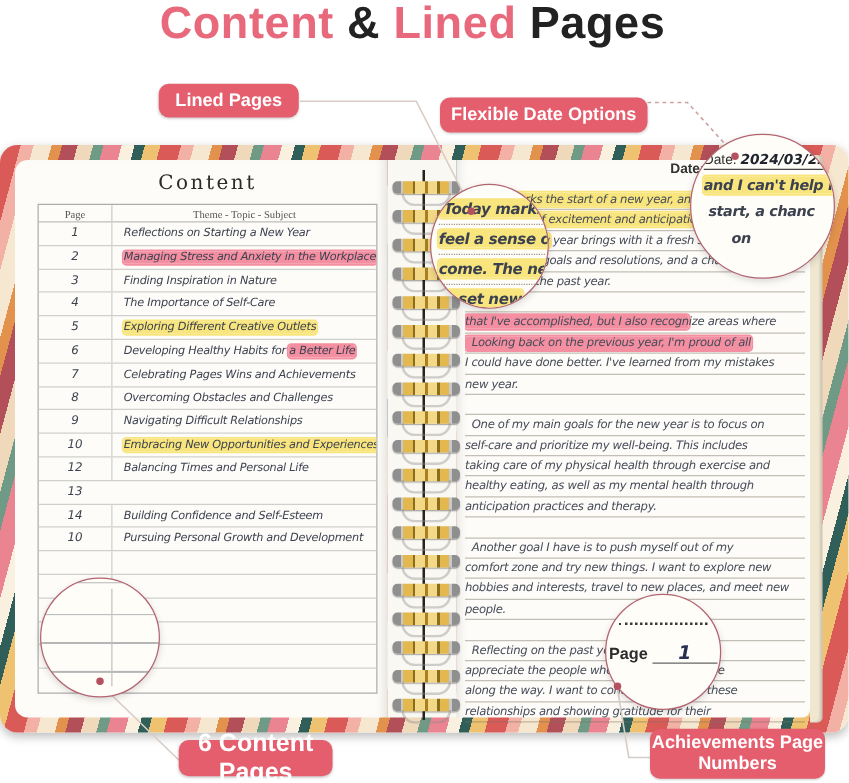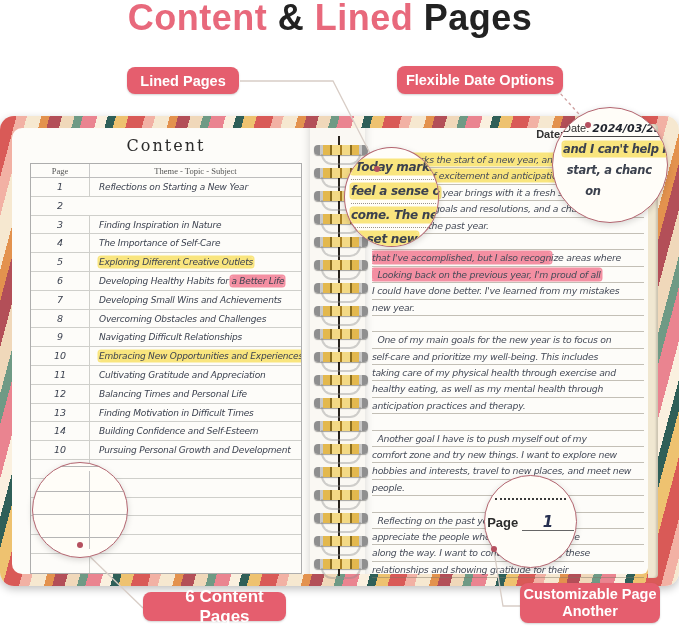--- a/index.html
+++ b/index.html
@@ -9,22 +9,22 @@
   
   .main-title{position:absolute;top:-6px;left:0;width:660px;text-align:center;
     font-size:36px;font-weight:bold;letter-spacing:.5px;line-height:48px;}
   .tw-pink{color:#e8697c;} .tw-dark{color:#222222;}
 
   
   .callout{position:absolute;background:#e55e6e;color:#fff;font-weight:bold;
     border-radius:8px;display:flex;align-items:center;justify-content:center;
     text-align:center;box-shadow:0 1px 2px rgba(0,0,0,.18);}
   #co-lined{left:127px;top:67px;width:112px;height:27px;font-size:14.5px;}
-  #co-flex{left:352px;top:66px;width:166px;height:28px;font-size:14.5px;margin-left:45px;}
-  #co-six{left:143px;top:592px;width:123px;height:29px;font-size:17px;padding-left:20px;}
+  #co-flex{left:352px;top:78px;width:166px;height:28px;font-size:14.5px;}
+  #co-six{left:143px;top:592px;width:123px;height:29px;font-size:20px;}
   #co-custom{left:520px;top:583px;width:140px;height:40px;font-size:14.5px;line-height:17px;}
 
   
   .cover{position:absolute;left:0;top:116px;width:679px;height:470px;border-radius:14px;
     background:repeating-linear-gradient(105deg,#d95a57 0 16px,#f2b1a4 16px 26px,#f6e8d0 26px 40px,
       #e3924e 40px 48px,#b34f58 48px 60px,#f0d8ba 60px 72px,#6f9a85 72px 80px,#ea8490 80px 94px,
       #faf0df 94px 104px,#2f5f58 104px 112px,#eec270 112px 124px);
     box-shadow:0 3px 8px rgba(0,0,0,.25);}
   .page{position:absolute;top:128px;height:446px;background:#fdfcf9;}
   #page-left{left:12px;width:298px;border-radius:10px 0 0 10px;
@@ -145,64 +145,60 @@
       <div class="hc1">Page</div>
       <div class="hc2">Theme - Topic - Subject</div>
     </div>
     <div>
         <div class="trow">
           <div class="tnum">1</div>
           <div class="ttext"><span>Reflections on Starting a New Year</span></div>
         </div>
         <div class="trow">
           <div class="tnum">2</div>
+          <div class="ttext"><span class="hl-pink">Managing Stress and Anxiety in the Workplace</span></div>
         </div>
         <div class="trow">
           <div class="tnum">3</div>
           <div class="ttext"><span>Finding Inspiration in Nature</span></div>
         </div>
         <div class="trow">
           <div class="tnum">4</div>
           <div class="ttext"><span>The Importance of Self-Care</span></div>
         </div>
         <div class="trow">
           <div class="tnum">5</div>
           <div class="ttext"><span class="hl-yellow">Exploring Different Creative Outlets</span></div>
         </div>
         <div class="trow">
           <div class="tnum">6</div>
           <div class="ttext"><span>Developing Healthy Habits for </span><span class="hl-pink">a Better Life</span></div>
         </div>
         <div class="trow">
           <div class="tnum">7</div>
-          <div class="ttext"><span>Developing Small Wins and Achievements</span></div>
+          <div class="ttext"><span>Celebrating Pages Wins and Achievements</span></div>
         </div>
         <div class="trow">
           <div class="tnum">8</div>
           <div class="ttext"><span>Overcoming Obstacles and Challenges</span></div>
         </div>
         <div class="trow">
           <div class="tnum">9</div>
           <div class="ttext"><span>Navigating Difficult Relationships</span></div>
         </div>
         <div class="trow">
           <div class="tnum">10</div>
           <div class="ttext"><span class="hl-yellow">Embracing New Opportunities and Experiences</span></div>
         </div>
         <div class="trow">
-          <div class="tnum">11</div>
-          <div class="ttext"><span>Cultivating Gratitude and Appreciation</span></div>
-        </div>
-        <div class="trow">
           <div class="tnum">12</div>
           <div class="ttext"><span>Balancing Times and Personal Life</span></div>
         </div>
         <div class="trow">
           <div class="tnum">13</div>
-          <div class="ttext"><span>Finding Motivation in Difficult Times</span></div>
         </div>
         <div class="trow">
           <div class="tnum">14</div>
           <div class="ttext"><span>Building Confidence and Self-Esteem</span></div>
         </div>
         <div class="trow">
           <div class="tnum">10</div>
           <div class="ttext"><span>Pursuing Personal Growth and Development</span></div>
         </div>
         <div class="trow">
@@ -294,15 +290,15 @@
   </div>
 
   <div class="dot" style="left:374px;top:166px;"></div>
   <div class="dot" style="left:585px;top:122px;"></div>
   <div class="dot" style="left:77px;top:542px;"></div>
   <div class="dot" style="left:491px;top:546px;"></div>
 
   <div class="callout" id="co-lined">Lined Pages</div>
   <div class="callout" id="co-flex">Flexible Date Options</div>
   <div class="callout" id="co-six">6 Content Pages</div>
-  <div class="callout" id="co-custom">Customizable Page Another</div>
+  <div class="callout" id="co-custom">Achievements Page Numbers</div>
 
 </div>
 
 </body></html>

